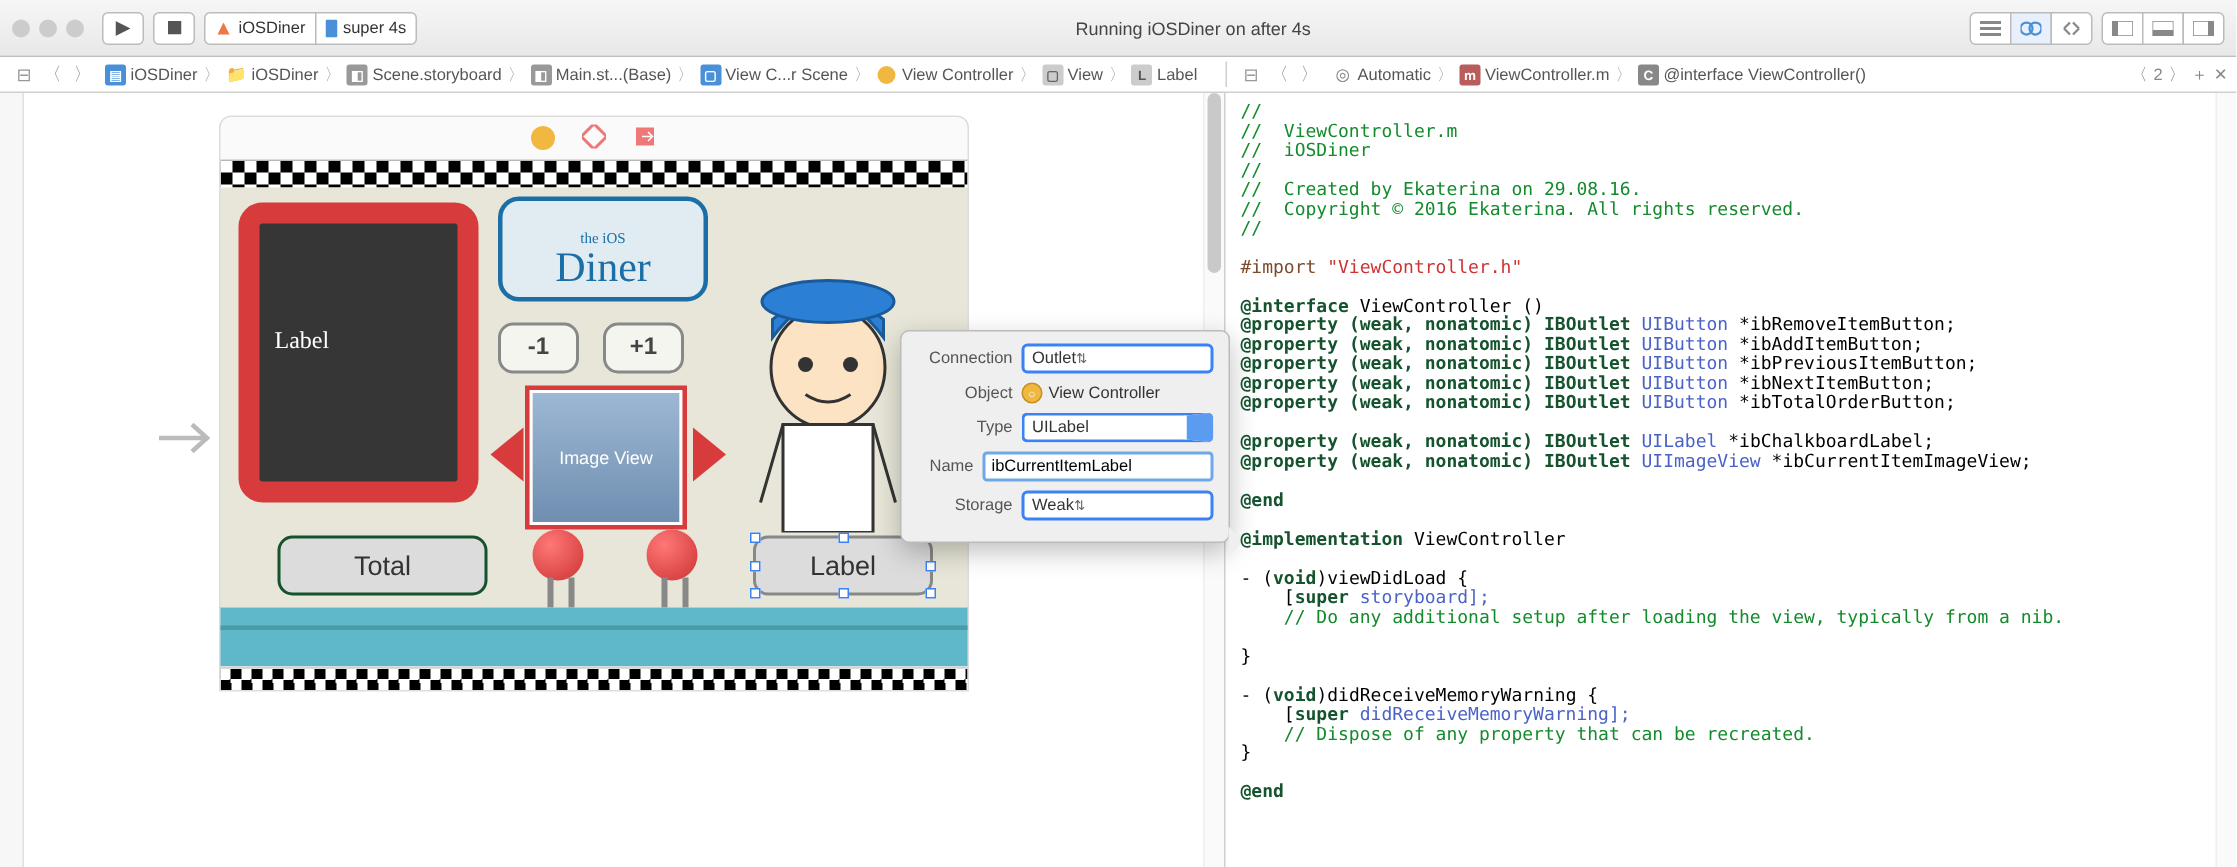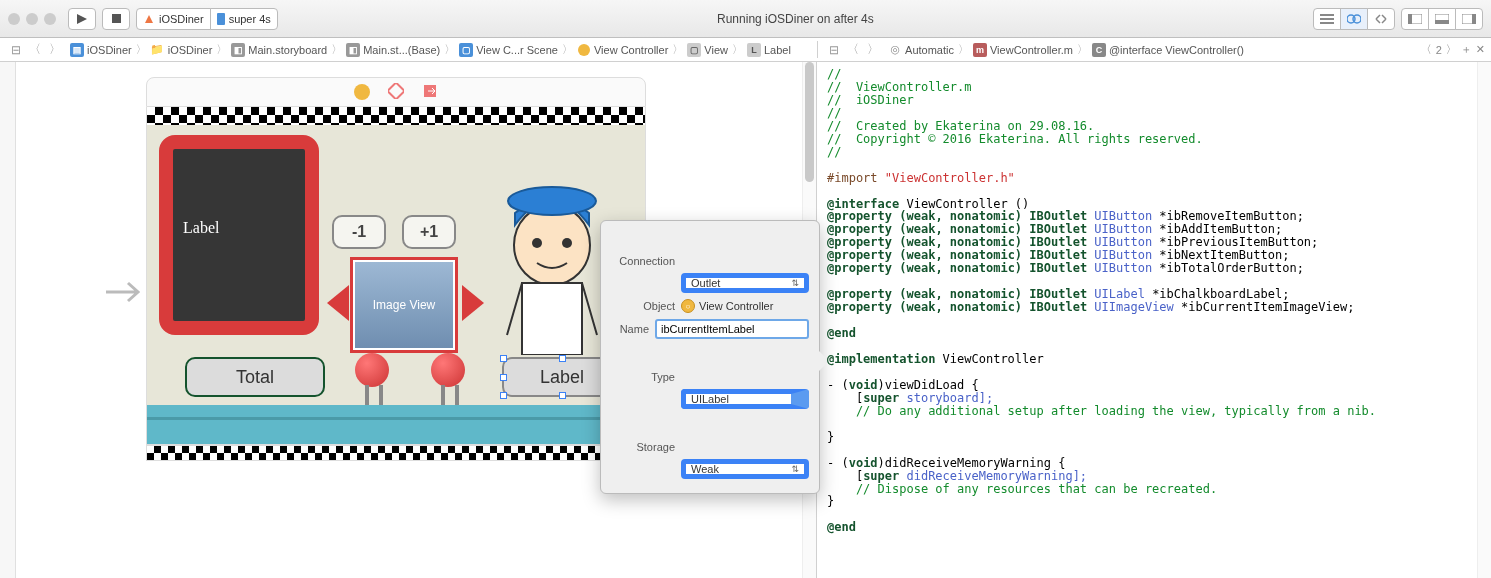--- a/index.html
+++ b/index.html
@@ -68,21 +68,21 @@
 .sel-handle { position:absolute; width:7px; height:7px; background:#fff; border:1px solid #3b82f6;}
 .chef { position:absolute; left:340px; top:40px; width:130px; height:190px; }
 
 .entry-arrow { position:absolute; left:90px; top:215px; color:#bbb; }
 
 
 .popover { position:absolute; left:600px; top:158px; width:220px; background:#efefef; border:1px solid #bbb; border-radius:6px; box-shadow:0 6px 18px rgba(0,0,0,0.25); padding:8px 10px; font-size:11px;}
 .popover::after { content:""; position:absolute; right:-10px; top:130px; border-top:10px solid transparent; border-bottom:10px solid transparent; border-left:10px solid #efefef;}
 .prow { display:flex; align-items:center; margin-bottom:6px; gap:6px;}
 .prow label { width:64px; text-align:right; color:#555;}
-.pselect { flex:1; height:20px; border:5px solid #3b82f6; border-radius:4px; background:#fff; padding:0 5px; display:flex; align-items:center; justify-content:space-between;margin-top:44px;}
+.pselect { flex:1; height:20px; border:2px solid #3b82f6; border-radius:4px; background:#fff; padding:0 5px; display:flex; align-items:center; justify-content:flex-start;}
 .pselect .chev { color:#666; font-size:9px;}
 .pinput { flex:1; height:20px; border:2px solid #6ea8e8; border-radius:3px; background:#fff; padding:0 4px; font-size:11px;}
 .pbtns { display:flex; justify-content:flex-end; gap:8px; margin-top:4px;}
 .pbtn { height:20px; padding:0 14px; border:1px solid #bbb; border-radius:4px; background:linear-gradient(#fff,#eee); font-size:11px;}
 .vc-icon { width:14px; height:14px; border-radius:50%; background:#f0b840; border:1px solid #c89020; display:inline-flex; align-items:center; justify-content:center; font-size:8px; color:#fff; margin-right:4px;}
 
 
 .code { position:absolute; inset:0; padding:6px 10px; font-family: Menlo, monospace; font-size:12px; line-height:1.08; white-space:pre; overflow:auto; color:#000;}
 .c-com { color:#138b2c; }
 .c-str { color:#c33; }
@@ -188,21 +188,21 @@
       <span class="jb-sep">〉</span>
     <div class="jb-item">
         <span class="jb-icon" style="color:#e8b84a">📁</span>
         <span>iOSDiner</span>
       </div>
       <span class="jb-sep">〉</span>
     <div class="jb-item">
         <span class="jb-icon">
           <span class="sqicon" style="background:#999">◧</span>
         </span>
-        <span>Main.storyboard</span>
+        <span>Scene.storyboard</span>
       </div>
       <span class="jb-sep">〉</span>
     <div class="jb-item">
         <span class="jb-icon">
           <span class="sqicon" style="background:#999">◧</span>
         </span>
         <span>Main.st...(Base)</span>
       </div>
       <span class="jb-sep">〉</span>
     <div class="jb-item">
@@ -282,20 +282,23 @@
               </svg></span>
           <span><svg width="16" height="16">
                 <rect width="12" height="12" x="2" y="2" fill="#e77"></rect>
                 <path d="M6 8 L12 8 M10 5 L13 8 L10 11" stroke="#fff" fill="none"></path>
               </svg></span>
         </div>
         <div class="checker"></div>
         <div class="diner-body">
           <div class="chalkboard">
               <div class="chalk-label">Label</div>
+            </div>
+          <div class="diner-sign">
+              <span><small style="font-size:10px">the iOS</small><br><span>Diner</span></span>
             </div>
           <div class="pmbtn minus">-1</div>
           <div class="pmbtn plus">+1</div>
           <div class="tri l"></div>
           <div class="tri r"></div>
           <div class="imgview">Image View</div>
           <div class="stool s1"></div>
           <div class="stool s2"></div>
           <div class="leg l1"></div>
             <div class="leg l2"></div>
@@ -344,28 +347,28 @@
           </div>
         </div>
       <div class="prow">
           <label>Object</label>
         <div style="flex:1;display:flex;align-items:center">
             <span class="vc-icon">○</span>
             <span>View Controller</span>
           </div>
         </div>
       <div class="prow">
-          <label>Name</label>
-        <input class="pinput" value="ibCurrentItemLabel" style="">
-        </div>
-      <div class="prow">
           <label>Type</label>
         <div class="pselect" style="border-right:18px solid #5b9bf0">
             <span>UILabel</span>
           </div>
+        </div>
+      <div class="prow">
+          <label>Name</label>
+        <input class="pinput" value="ibCurrentItemLabel" style="">
         </div>
       <div class="prow">
           <label>Storage</label>
         <div class="pselect">
             <span>Weak</span>
             <span class="chev">⇅</span>
           </div>
         </div>
     </div>
   </div>
@@ -396,20 +399,20 @@
 <span class="c-kw">@implementation</span><span> ViewController</span>
 
 <span>- (</span><span class="c-kw">void</span><span>)viewDidLoad {</span>
 <span>    [</span><span class="c-kw">super</span><span class="c-typ"> storyboard];</span>
 <span class="c-com">    // Do any additional setup after loading the view, typically from a nib.</span>
 
 <span>}</span>
 
 <span>- (</span><span class="c-kw">void</span><span>)didReceiveMemoryWarning {</span>
 <span>    [</span><span class="c-kw">super</span><span class="c-typ"> didReceiveMemoryWarning];</span>
-<span class="c-com">    // Dispose of any resources that can be recreated.</span>
+<span class="c-com">    // Dispose of any property that can be recreated.</span>
 <span>}</span>
 
 <span class="c-kw">@end</span>
 </div>
     <div class="editor-scroll"></div>
   </div>
 </div>
 
 </body></html>

